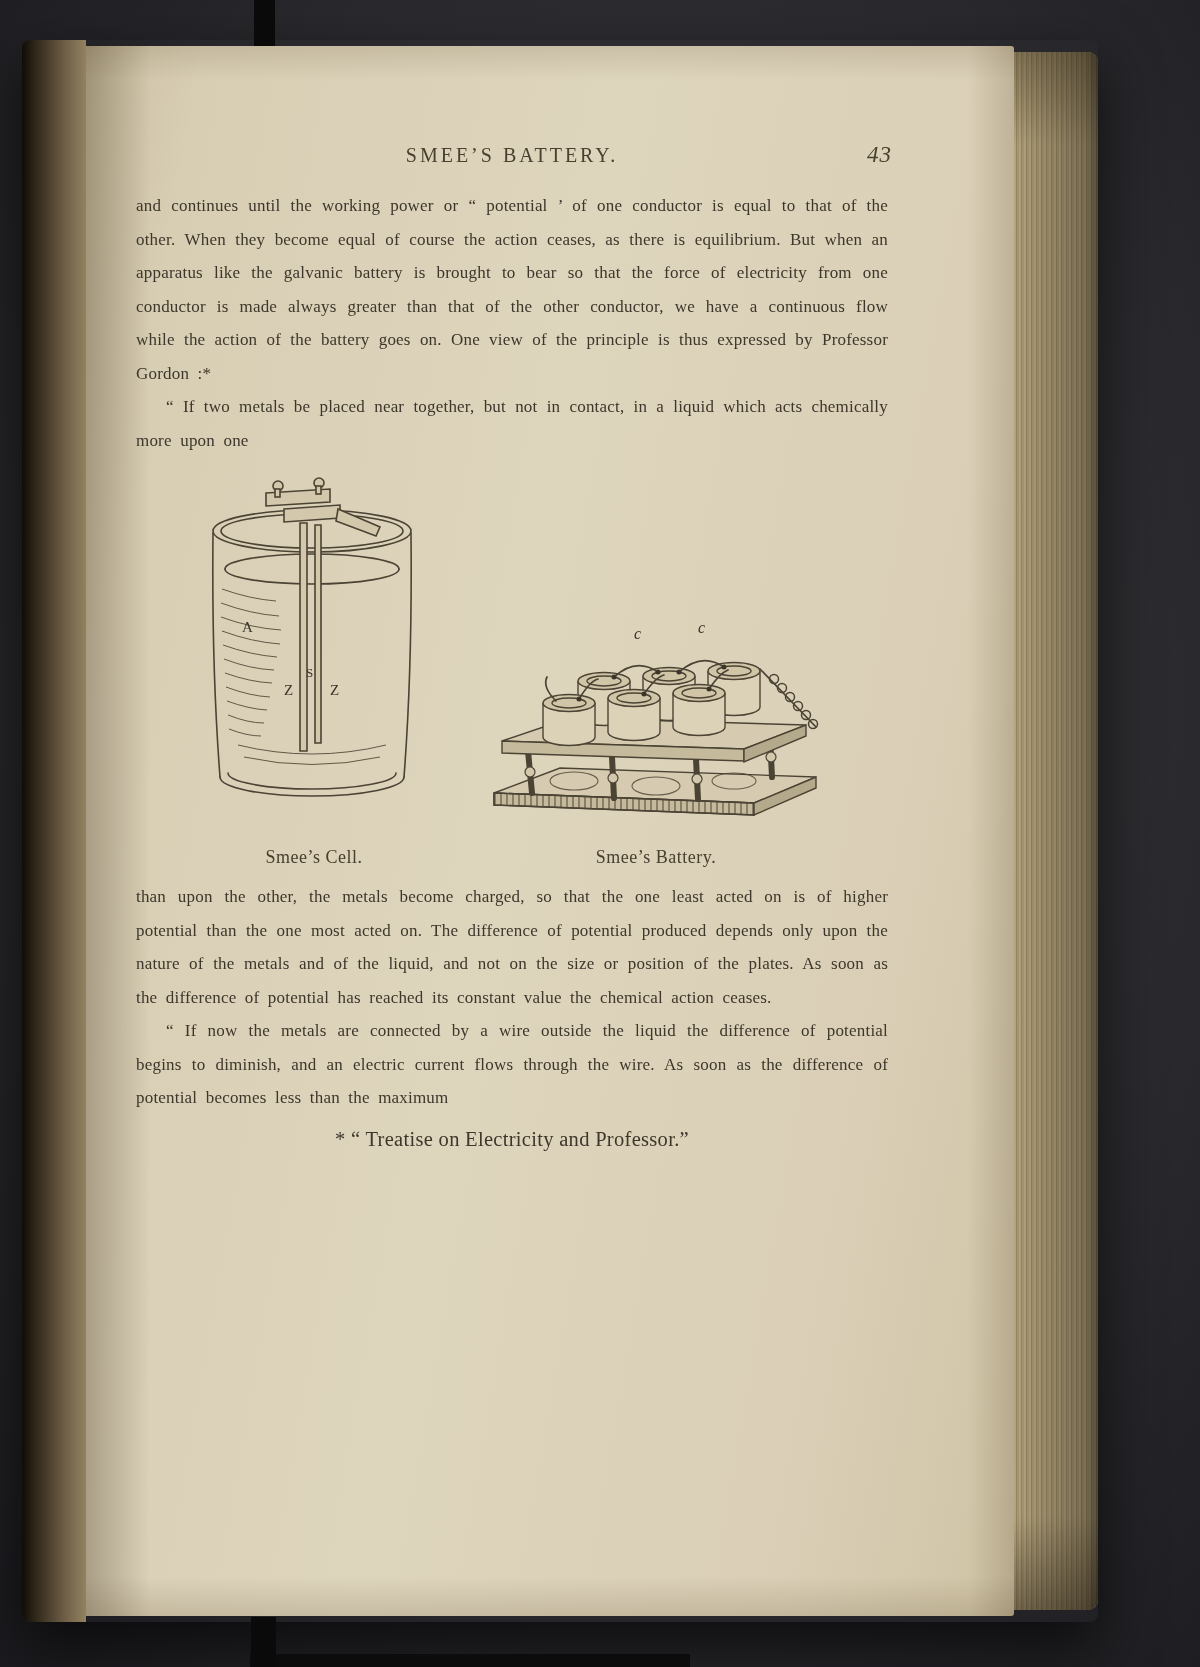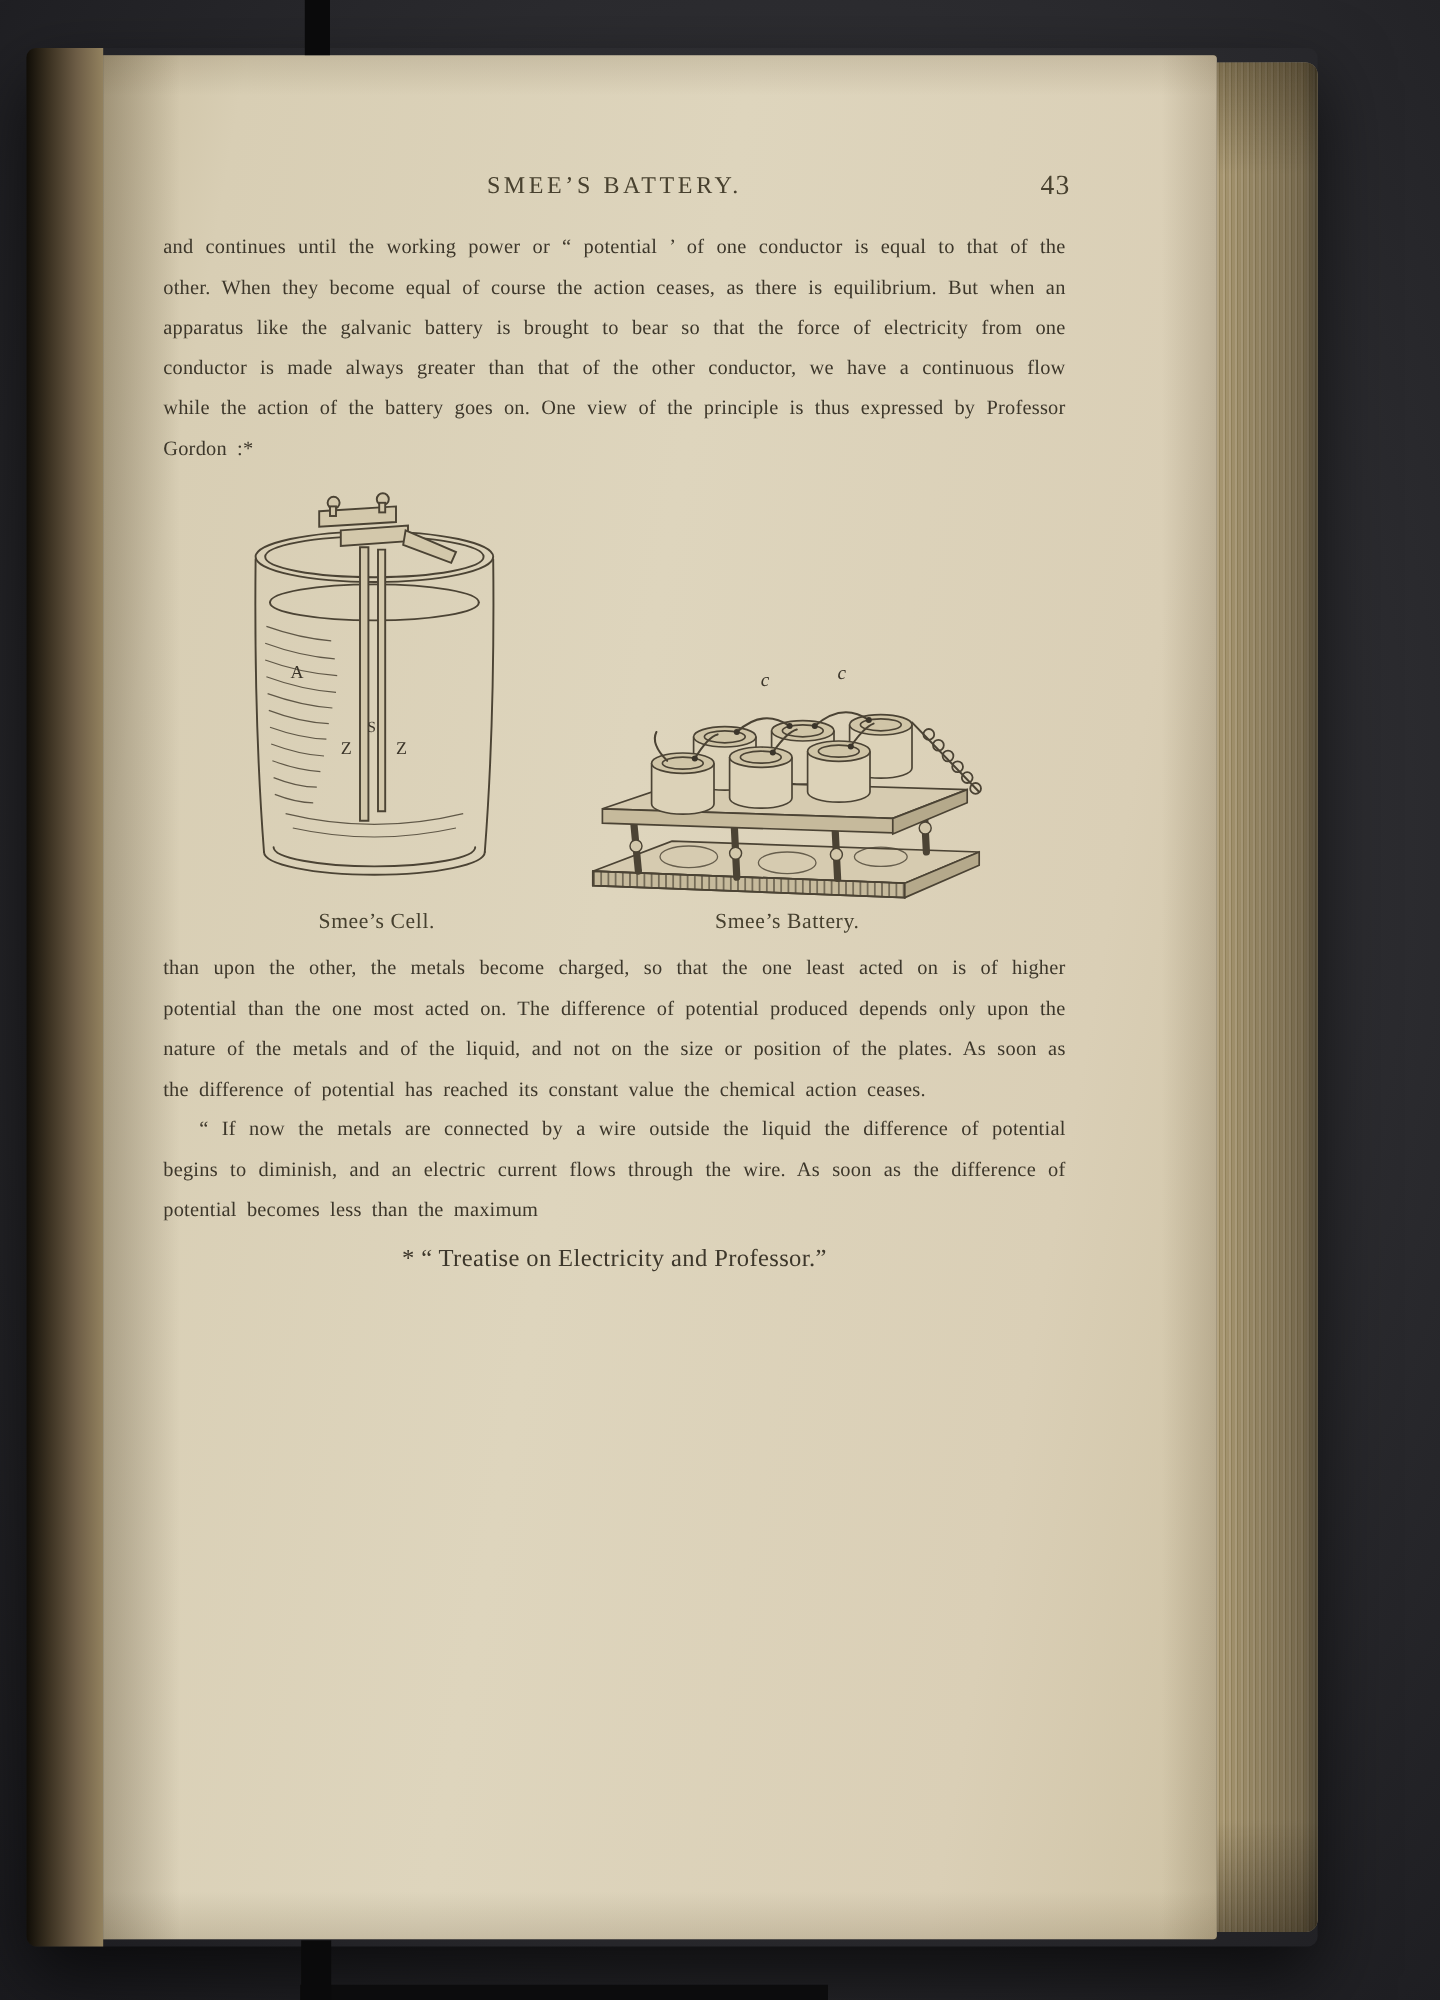--- a/index.html
+++ b/index.html
@@ -43,35 +43,35 @@
   }
   .fore-edge::after {
     content:""; position:absolute; inset:0; border-radius:0 10px 10px 0;
     background: linear-gradient(to right, rgba(0,0,0,0) 0%, rgba(20,14,6,.35) 85%, rgba(10,8,4,.55) 100%),
                 linear-gradient(to bottom, rgba(40,30,12,.35) 0%, rgba(0,0,0,0) 6%, rgba(0,0,0,0) 94%, rgba(20,14,6,.4) 100%);
   }
   .page-inner { position:relative; height:100%; padding:98px 126px 0 50px; color:#3d372b; }
 
   .running-head { position:relative; text-align:center; height:30px; color:#48412f; }
   .head-title { font-size:20px; letter-spacing:3px; }
-  .page-number { position:absolute; right:-4px; top:-2px; font-size:23px; letter-spacing:1px; }
+  .page-number { position:absolute; right:-4px; top:-2px; font-size:23px; letter-spacing:1px;font-style:italic; }
 
   .body-text {
     font-size:17px; line-height:33.5px; text-align:justify;
     letter-spacing:.2px; word-spacing:4px; color:#3d372b;
   }
   .after-head { margin-top:15px; }
   .indent { text-indent:30px; }
 
   .figures {
     display:flex; justify-content:center; align-items:flex-end; gap:56px;
     margin:20px 0 12px;
   }
   .fig { text-align:center; }
-  .fig figcaption { font-size:18px; margin-top:0; color:#46402f; letter-spacing:.5px; }
+  .fig figcaption { font-size:18px; margin-top:24px; color:#46402f; letter-spacing:.5px; }
 
   .footnote { margin-top:13px; text-align:center; font-size:20.5px; letter-spacing:.3px; }
 
   .strap { position:absolute; background:#0a0a0b; }
   .strap-top { left:254px; top:0; width:21px; height:46px; }
   .strap-bottom { left:251px; bottom:0; width:25px; height:50px; }
   .bottom-strip { position:absolute; left:250px; bottom:0; width:440px; height:13px; background:#0c0c0d; }
 </style>
 </head>
 <body>
@@ -82,20 +82,21 @@
 
     <div class="page">
       <div class="page-inner">
 
         <div class="running-head">
           <span class="head-title">SMEE’S BATTERY.</span>
           <span class="page-number">43</span>
         </div>
 
         <p class="body-text after-head">and continues until the working power or “ potential ’ of one conductor is equal to that of the other.  When they become equal of course the action ceases, as there is equilibrium.  But when an apparatus like the galvanic battery is brought to bear so that the force of electricity from one conductor is made always greater than that of the other conductor, we have a continuous flow while the action of the battery goes on.  One view of the principle is thus expressed by Professor Gordon :*</p>
+        <p class="body-text indent">“ If two metals be placed near together, but not in contact, in a liquid which acts chemically more upon one</p>
 
         <div class="figures">
 
           <figure class="fig">
             <svg width="232" height="342" viewBox="0 0 232 342">
               <g fill="none" stroke="#4b4334" stroke-width="1.6" stroke-linecap="round">
                 <ellipse cx="114" cy="54" rx="99" ry="21"></ellipse>
                 <ellipse cx="114" cy="54" rx="91" ry="17"></ellipse>
                 <path d="M15,56 C14,150 17,235 22,300"></path>
                 <path d="M213,56 C214,150 211,235 206,300"></path>

